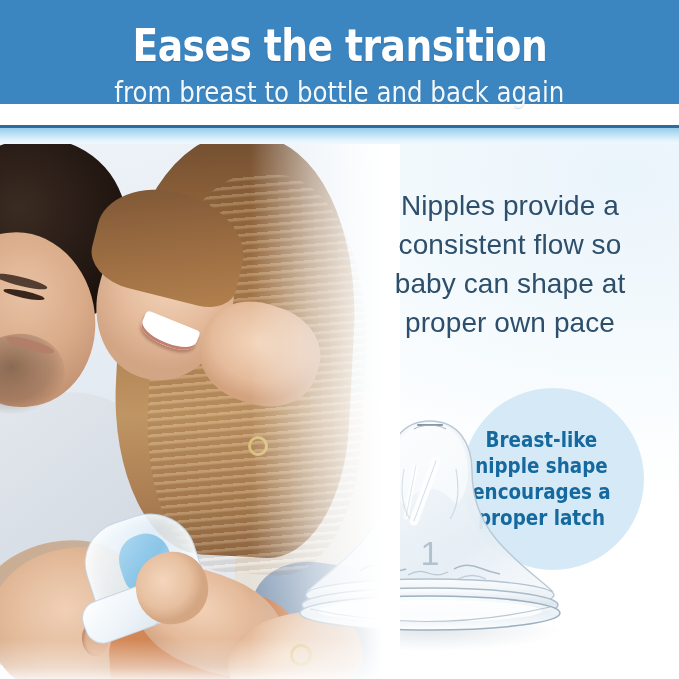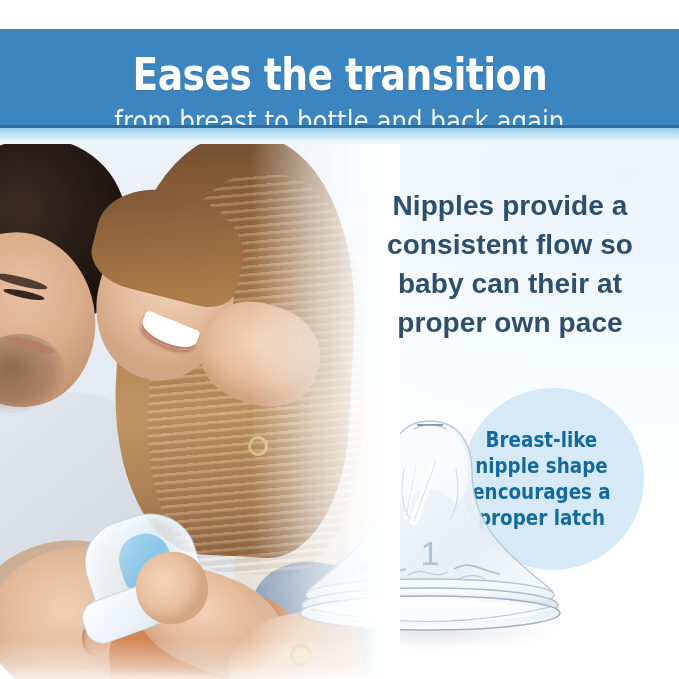--- a/index.html
+++ b/index.html
@@ -16,29 +16,28 @@
     height: 679px;
     overflow: hidden;
     background: #ffffff;
   }
 
   
   .banner {
     position: absolute;
     left: 0; top: 0;
     width: 679px;
-    height: 127px;
+    height: 104px;
     background: #3b85c0;
     box-sizing: border-box;
     display: flex;
     flex-direction: column;
     align-items: center;
     justify-content: flex-start;
     padding-top: 20px;
-    margin-top: 29px;
   }
   .banner-title {
     color: #ffffff;
     font-family: "Liberation Sans Narrow", "DejaVu Sans Condensed", "Liberation Sans", sans-serif;
     font-weight: bold;
     font-size: 45px;
     line-height: 52px;
     letter-spacing: -0.6px;
     transform: scaleX(0.93);
     white-space: nowrap;
@@ -309,21 +308,21 @@
 
   
   .right-copy {
     position: absolute;
     left: 360px;
     top: 42px;
     width: 300px;
     text-align: center;
     color: #2d4f6b;
     font-family: "Liberation Sans", sans-serif;
-    font-weight: 700;
+    font-weight: 400;
     font-size: 28px;
     line-height: 39px;
     letter-spacing: 0.1px;
     z-index: 50;
   }
   .right-copy div { white-space: nowrap; }
 
   
   .callout {
     position: absolute;
@@ -414,21 +413,21 @@
         <div class="mom-hand2"></div>
         <div class="ring"></div>
       </div>
       <div class="photo-mask-right"></div>
       <div class="photo-mask-bottom"></div>
     </div>
 
     <div class="right-copy">
       <div>Nipples provide a</div>
       <div>consistent flow so</div>
-      <div>baby can their at</div>
+      <div>baby can shape at</div>
       <div>proper own pace</div>
     </div>
 
     <div class="callout">
       <div class="callout-text">
         <div>Breast-like</div>
         <div>nipple shape</div>
         <div>encourages a</div>
         <div>proper latch</div>
       </div>

